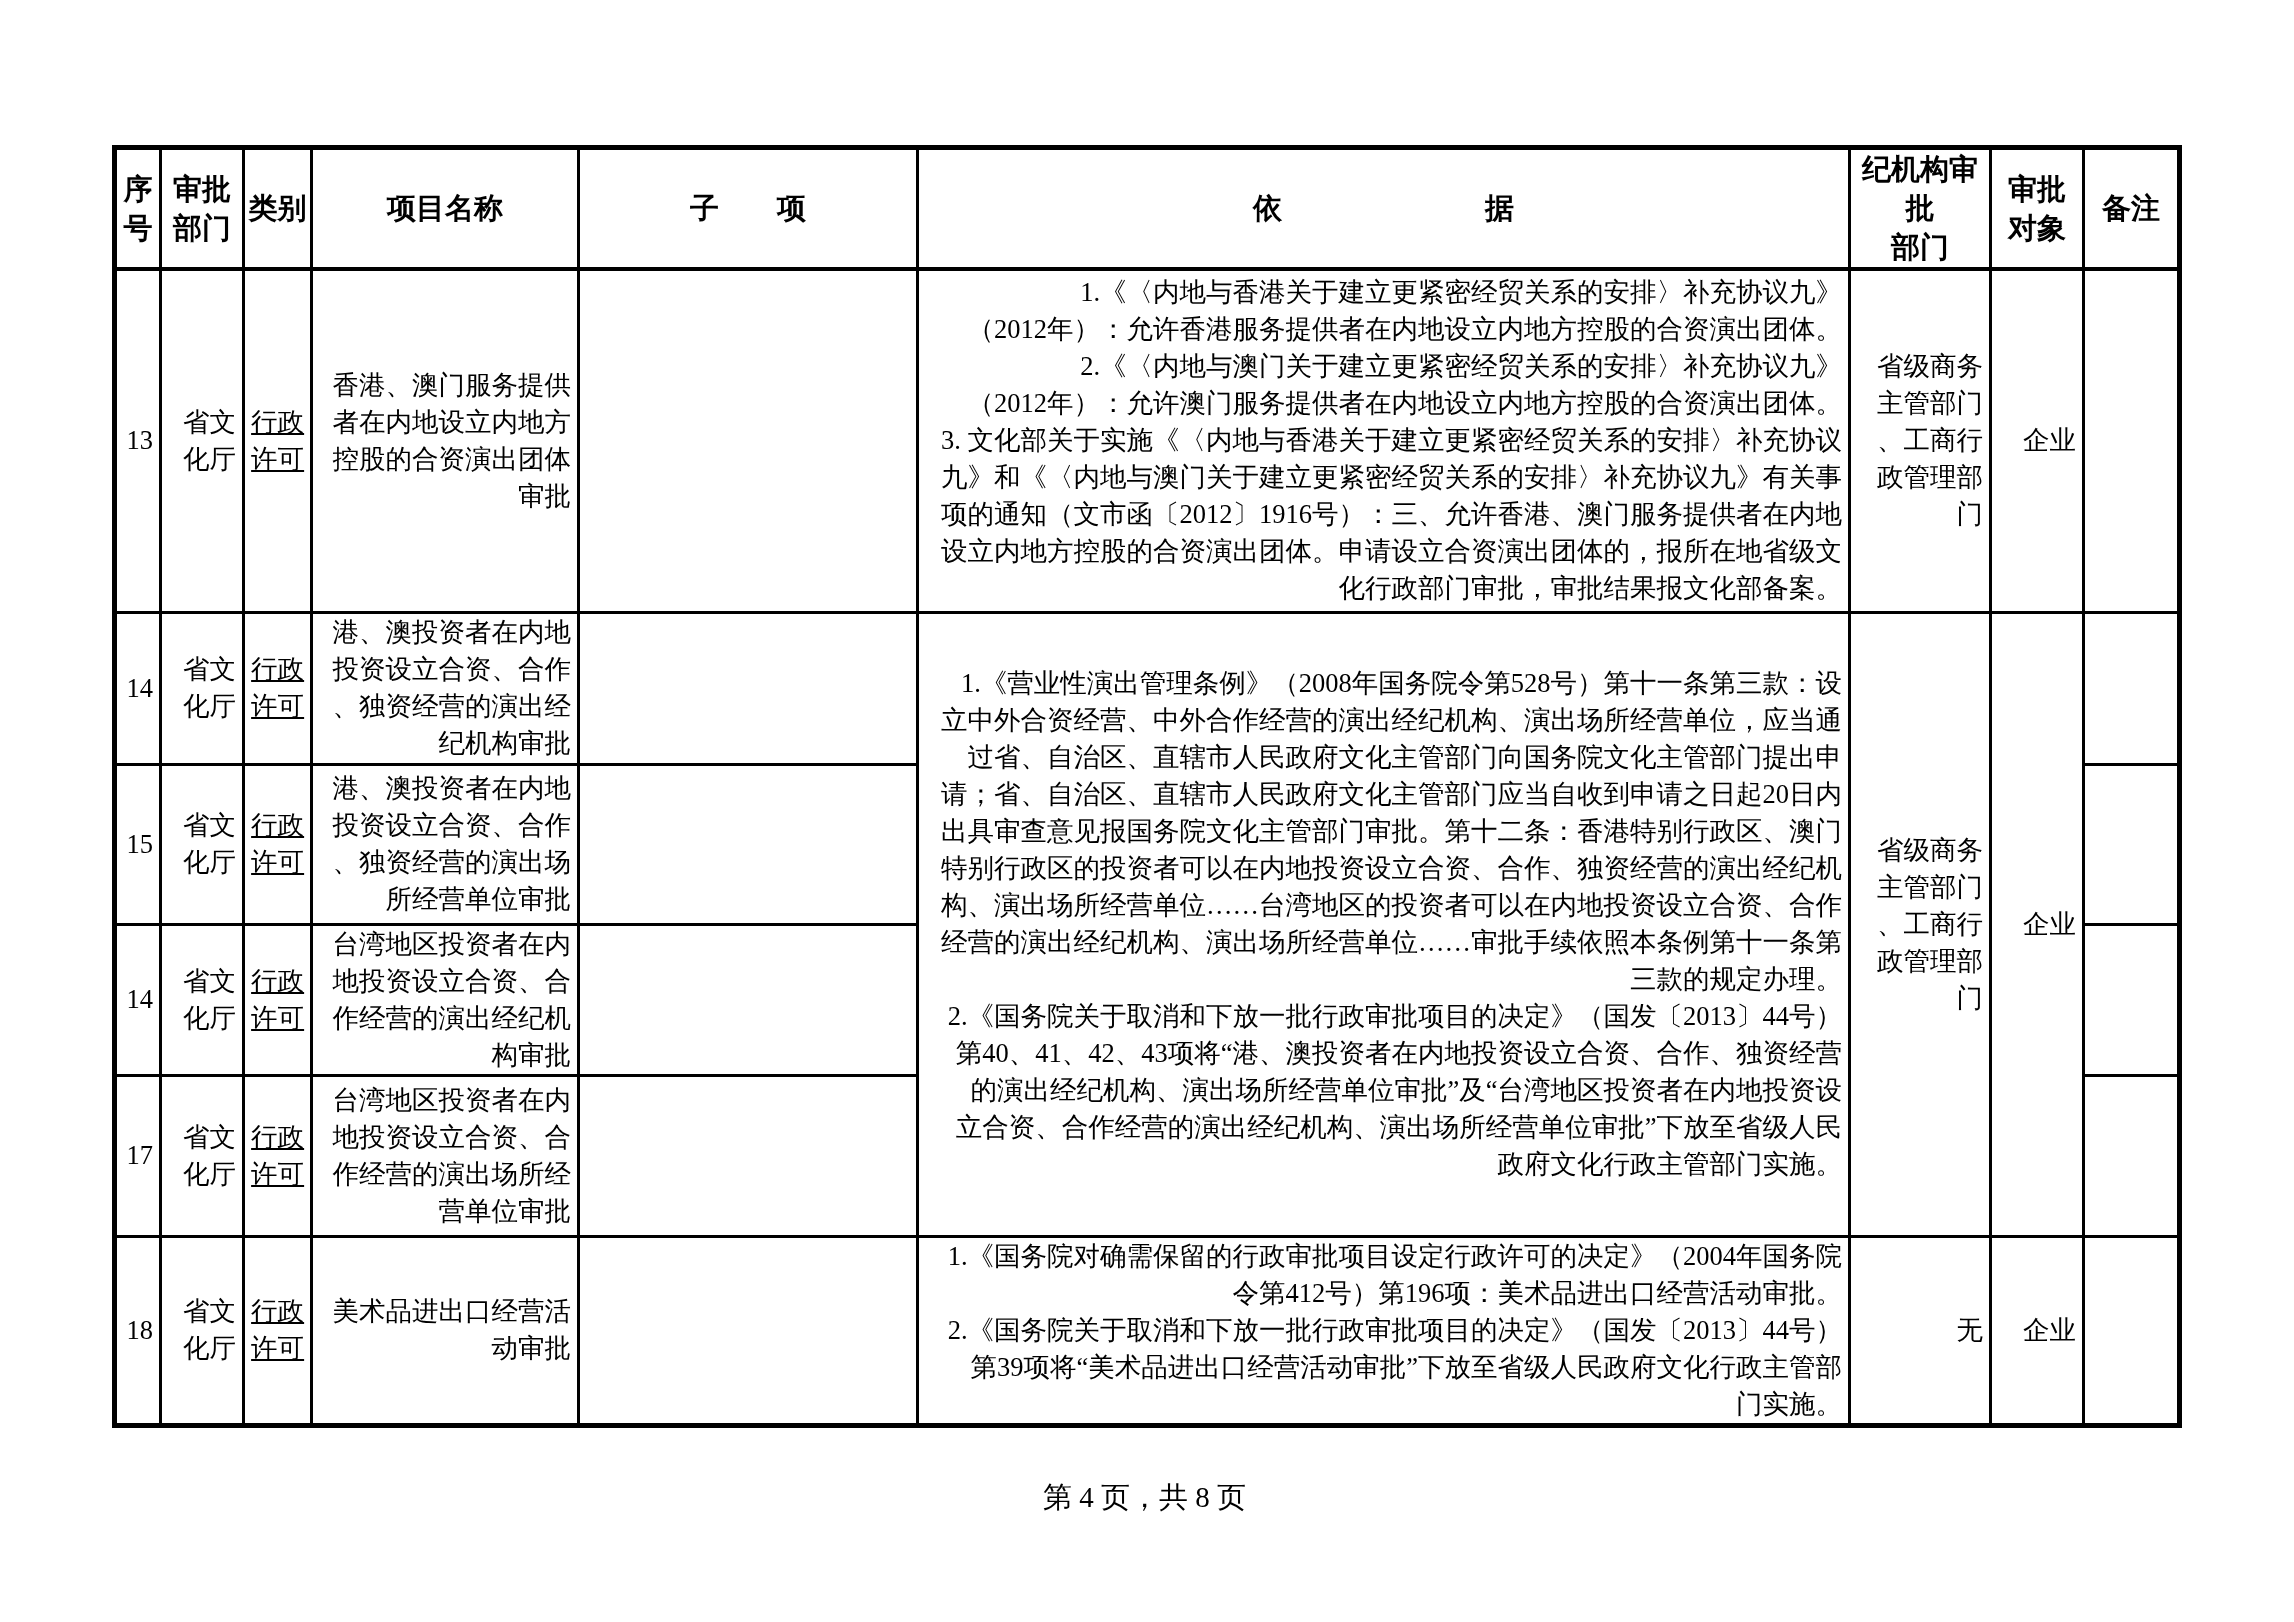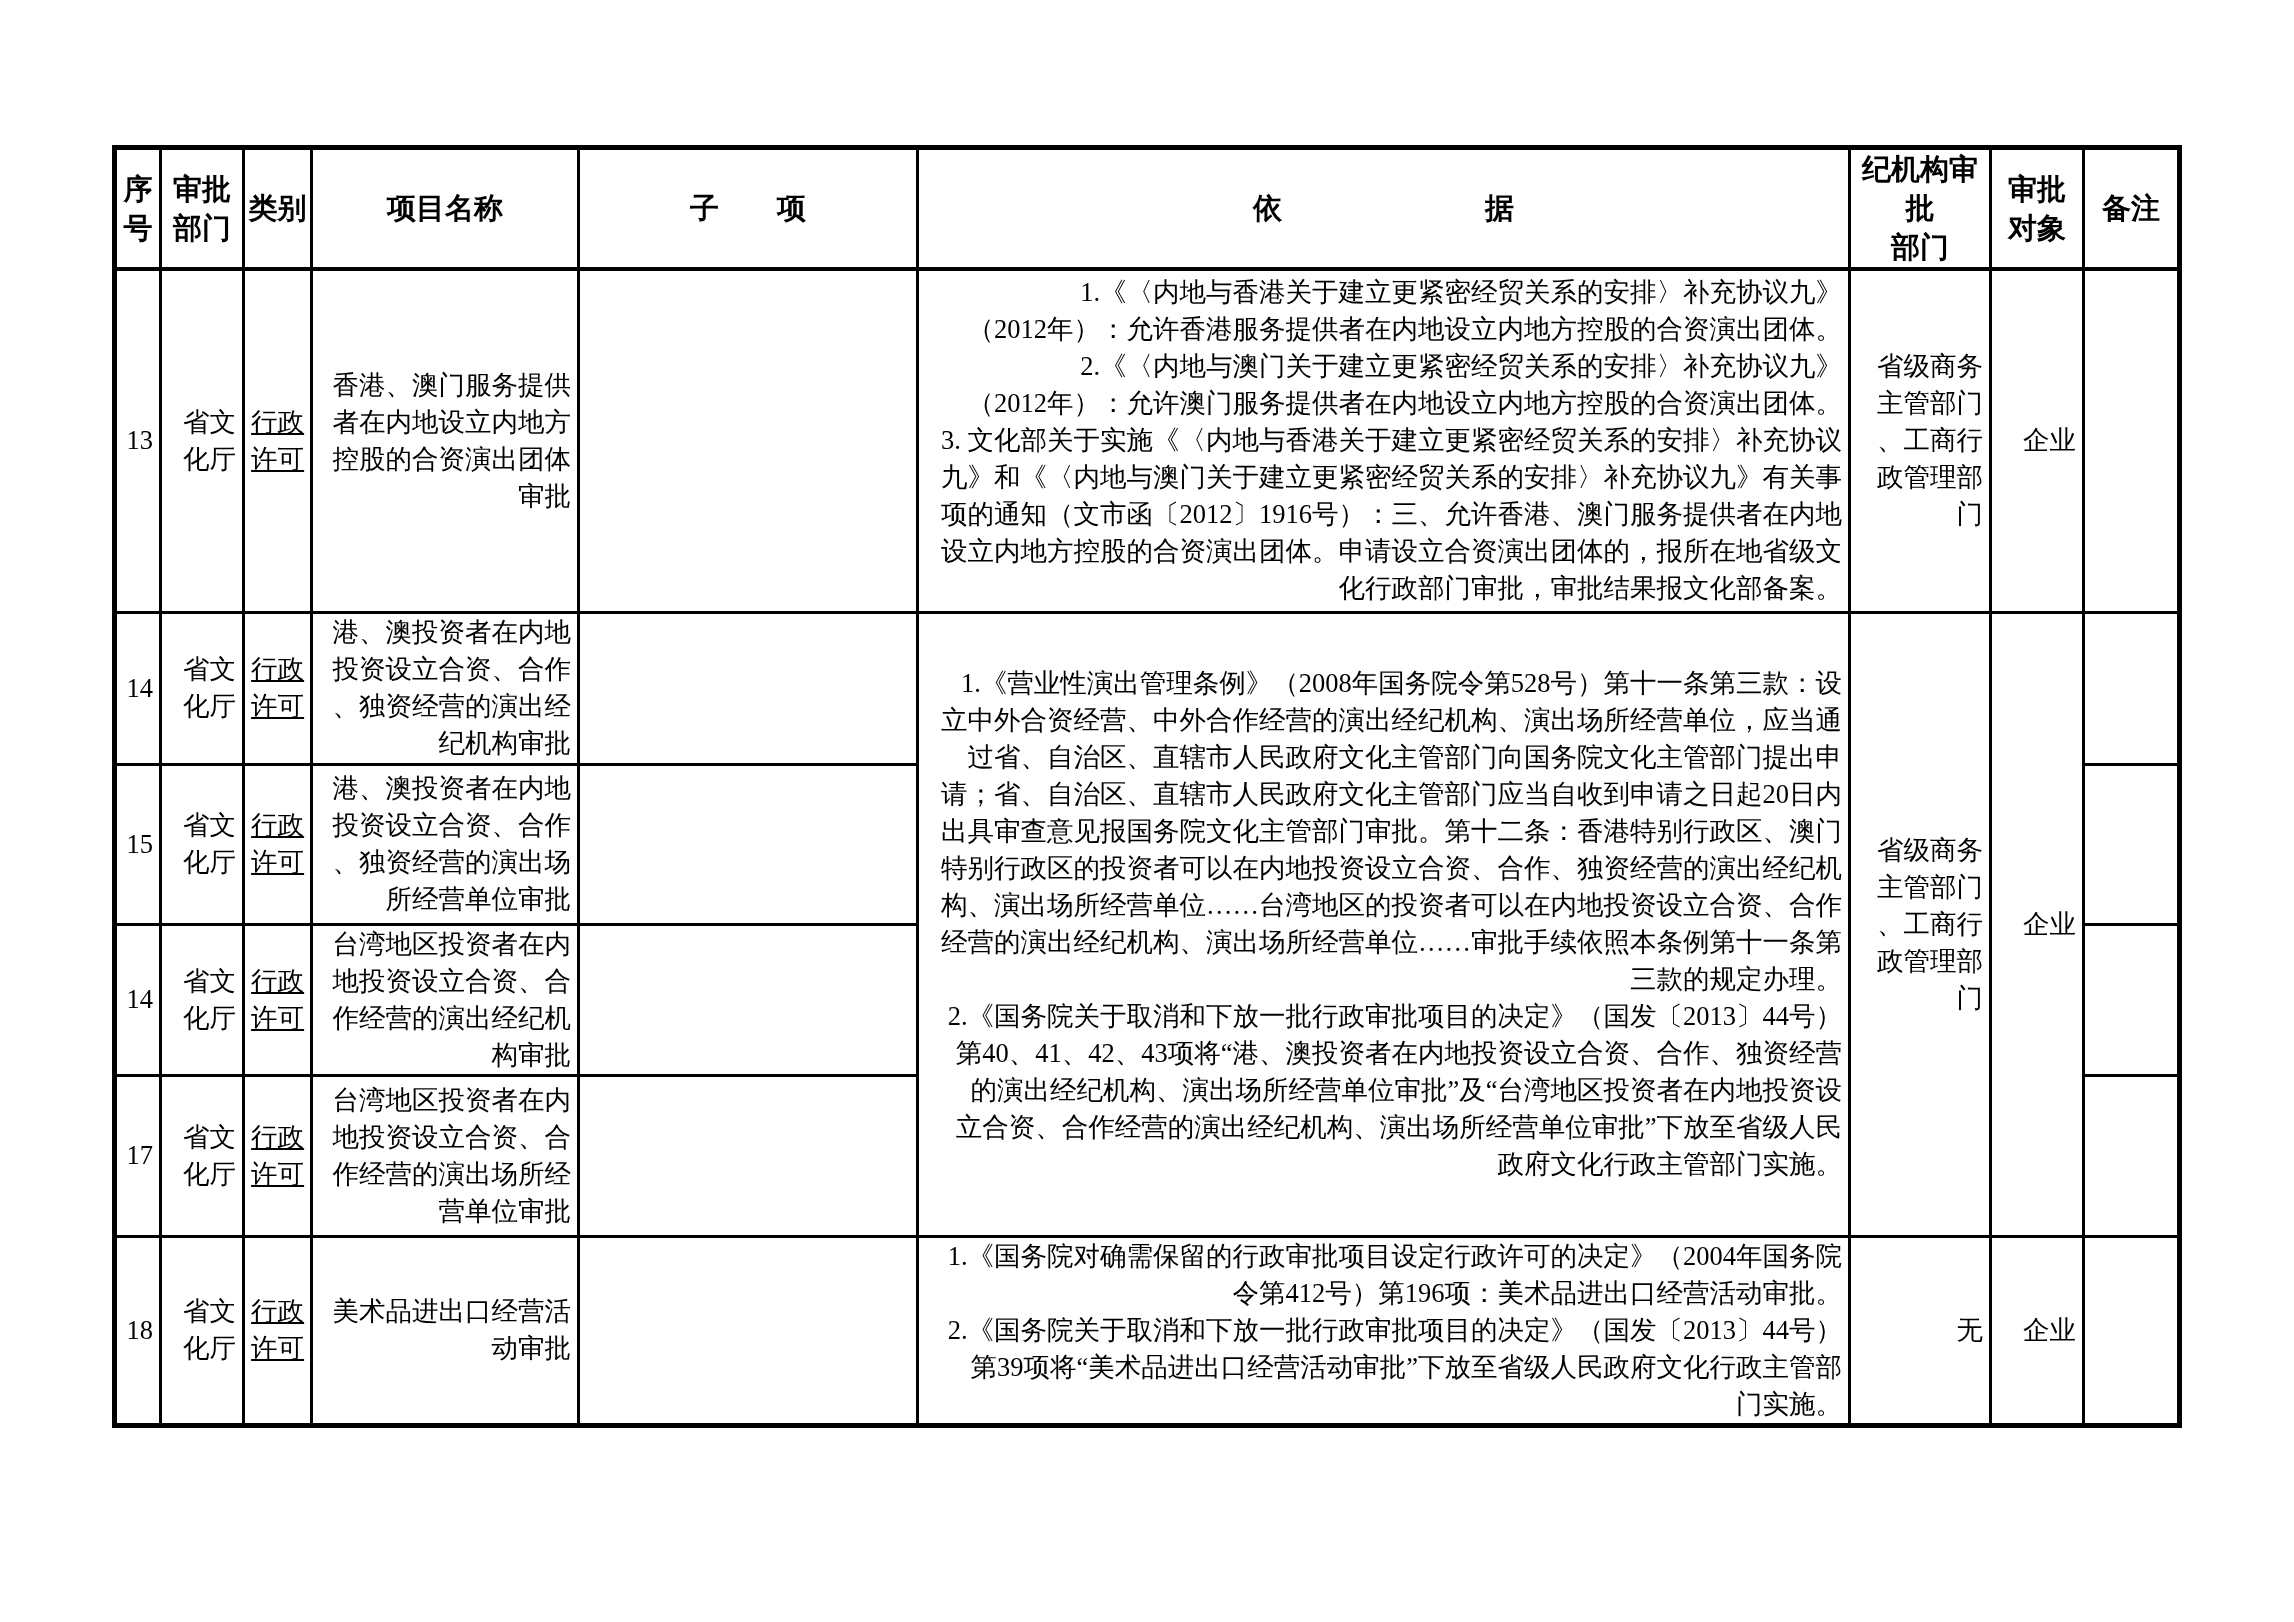--- a/index.html
+++ b/index.html
@@ -213,15 +213,16 @@
 2.《国务院关于取消和下放一批行政审批项目的决定》（国发〔2013〕44号）
 第39项将“美术品进出口经营活动审批”下放至省级人民政府文化行政主管部
 门实施。</td>
       <td class="c-joint">无</td>
       <td class="c-target">企业</td>
       <td class="c-remark"></td>
     </tr>
   </tbody>
     </table>
 
+  <div class="footer">第 4 页，共 8 页</div>
 
 </div>
 
 
 </body></html>

